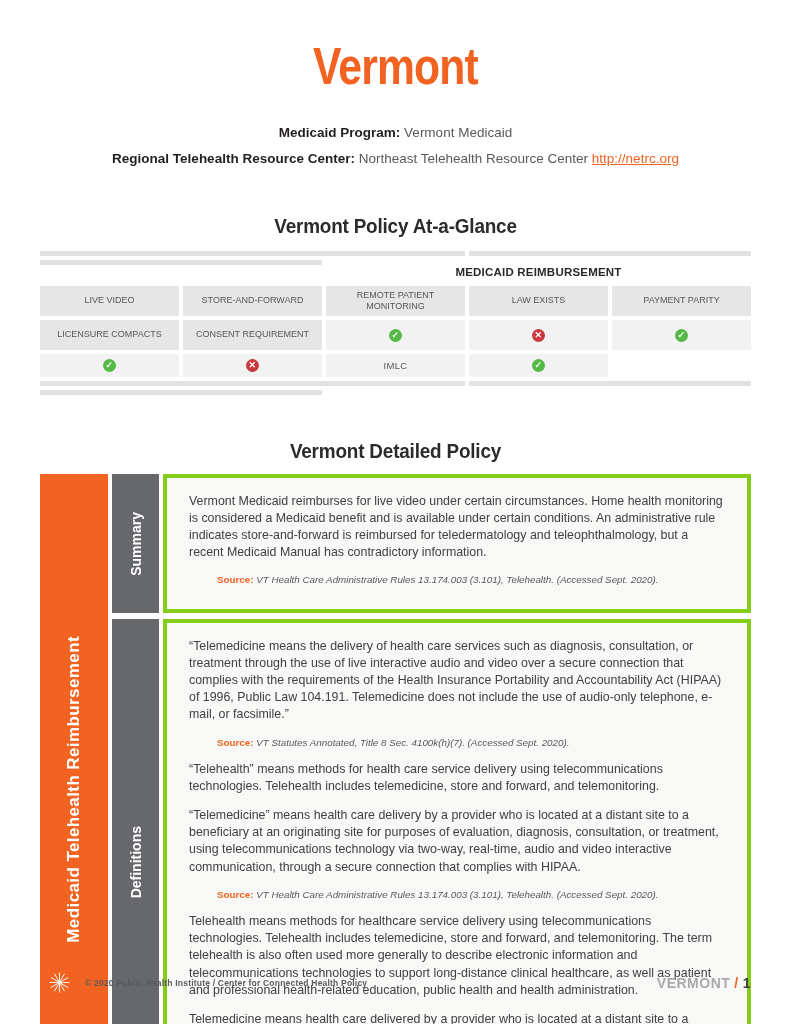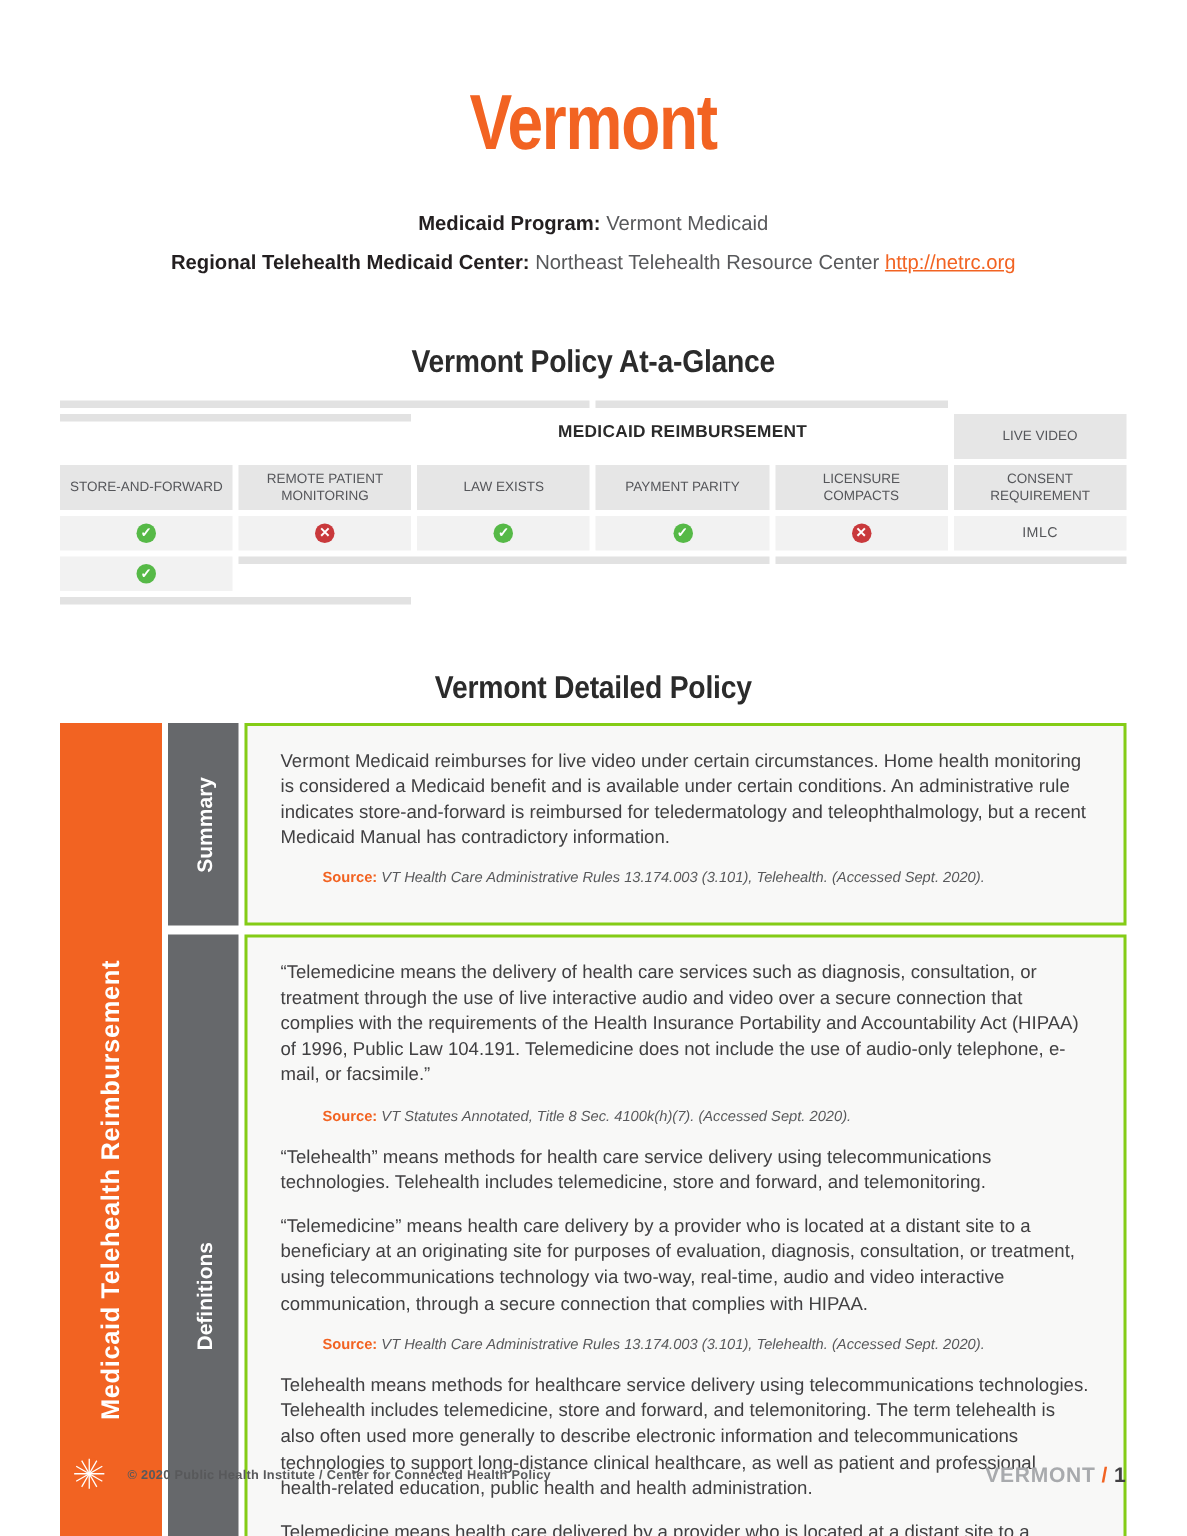--- a/index.html
+++ b/index.html
@@ -2,34 +2,34 @@
 <html style="--accent: #F26322; --green: #56B947; --red: #C9393C; --tab: #66686B;"><head>
 <meta charset="utf-8">
 <style>
   :root{
     --accent:#F26322; --green:#56B947; --red:#C9393C; --tab:#66686B;
     --ink:#231f20; --body:#414042; --muted:#58595b;
   }
   *{box-sizing:border-box;}
   html,body{margin:0;padding:0;background:#ffffff;}
   body{width:791px;height:1024px;overflow:hidden;font-family:"Liberation Sans",sans-serif;}
-  .page{position:relative;width:791px;height:1024px;padding:52px 40px 0;}
+  .page{position:relative;width:791px;height:1024px;padding:36px 40px 0;}
 
   
   .title{margin:0 0 24px;text-align:center;font-size:52px;font-weight:bold;
          color:var(--accent);letter-spacing:-1px;transform:scaleX(.82);}
   .meta{ text-align:center;font-size:13.5px;line-height:26px;color:var(--muted);}
   .meta-label{font-weight:bold;color:var(--ink);}
   .meta a{color:var(--accent);text-decoration:underline;}
 
   
   .h2{margin:0;text-align:center;font-size:21px;font-weight:bold;color:#2b2b2b;
       letter-spacing:-.2px;transform:scaleX(.9);}
   .h2.glance-title{margin-top:42px;}
-  .glance{display:grid;grid-template-columns:repeat(6,1fr);gap:4px;margin-top:13px;}
+  .glance{display:grid;grid-template-columns:repeat(5,1fr);gap:4px;margin-top:13px;}
   .span3{grid-column:span 3;} .span2{grid-column:span 2;}
   .g-strip{height:5px;background:#e2e2e2;}
   .g-group{background:#ffffff;text-align:center;font-weight:bold;font-size:11.5px;
            color:#2a2a2a;padding:6px 0 4px;letter-spacing:.2px;}
   .g-sub{background:#e6e6e6;font-size:9px;color:#55565a;display:flex;align-items:center;
          justify-content:center;text-align:center;min-height:30px;padding:2px 6px;line-height:1.25;}
   .g-val{background:#f2f2f2;min-height:23px;display:flex;align-items:center;
          justify-content:center;font-size:9.5px;color:#55565a;letter-spacing:.3px;}
   .dot{width:13px;height:13px;border-radius:50%;color:#fff;font-size:9px;line-height:13px;
        text-align:center;display:inline-block;font-weight:bold;}
@@ -38,21 +38,21 @@
   
   .h2.detail-title{margin-top:44px;margin-bottom:11px;}
   .detail{display:grid;grid-template-columns:68px 1fr;gap:4px;}
   .side-bar{background:var(--accent);display:flex;align-items:center;justify-content:center;}
   .side-label{writing-mode:vertical-rl;transform:rotate(180deg);color:#fff;font-weight:bold;
               font-size:17px;letter-spacing:.4px;white-space:nowrap;}
   .rows{display:flex;flex-direction:column;gap:6px;}
   .row{display:grid;grid-template-columns:47px 1fr;gap:4px;}
   .tab{background:var(--tab);display:flex;align-items:center;justify-content:center;min-height:108px;}
   .tab span{writing-mode:vertical-rl;transform:rotate(180deg);color:#fff;font-weight:bold;font-size:14px;}
-  .panel{background:#f8f8f7;border:2px solid #84cc16;padding:15px 22px 10px;
+  .panel{background:#f8f8f7;border:4px solid #84cc16;padding:15px 22px 10px;
          font-size:12.4px;color:var(--body);line-height:1.38;}
   .para{margin:0 0 12px;}
   .source{margin:0 0 12px 28px;font-size:9.8px;color:var(--muted);}
   .src-label{color:var(--accent);font-weight:bold;}
   .src-text{font-style:italic;}
 
   
   .footer{position:absolute;left:48px;right:40px;bottom:30px;display:flex;align-items:center;}
   .logo{width:23px;height:23px;flex:0 0 auto;}
   .copyright{margin-left:14px;font-size:8.5px;font-weight:bold;color:var(--muted);letter-spacing:.2px;}
@@ -65,21 +65,21 @@
 <div class="page">
 
   <h1 class="title">Vermont</h1>
 
   <div class="meta">
     <div class="meta-line">
       <span class="meta-label">Medicaid Program:</span>
       <span class="meta-value">Vermont Medicaid</span>
     </div>
     <div class="meta-line">
-      <span class="meta-label">Regional Telehealth Medicaid Center:</span>
+      <span class="meta-label">Regional Telehealth Resource Center:</span>
       <span class="meta-value">Northeast Telehealth Resource Center</span>
       <a href="#">http://netrc.org</a>
     </div>
   </div>
 
   <h2 class="h2 glance-title">Vermont Policy At-a-Glance</h2>
 
   <div class="glance">
 
     <div class="g-strip span3"></div>

